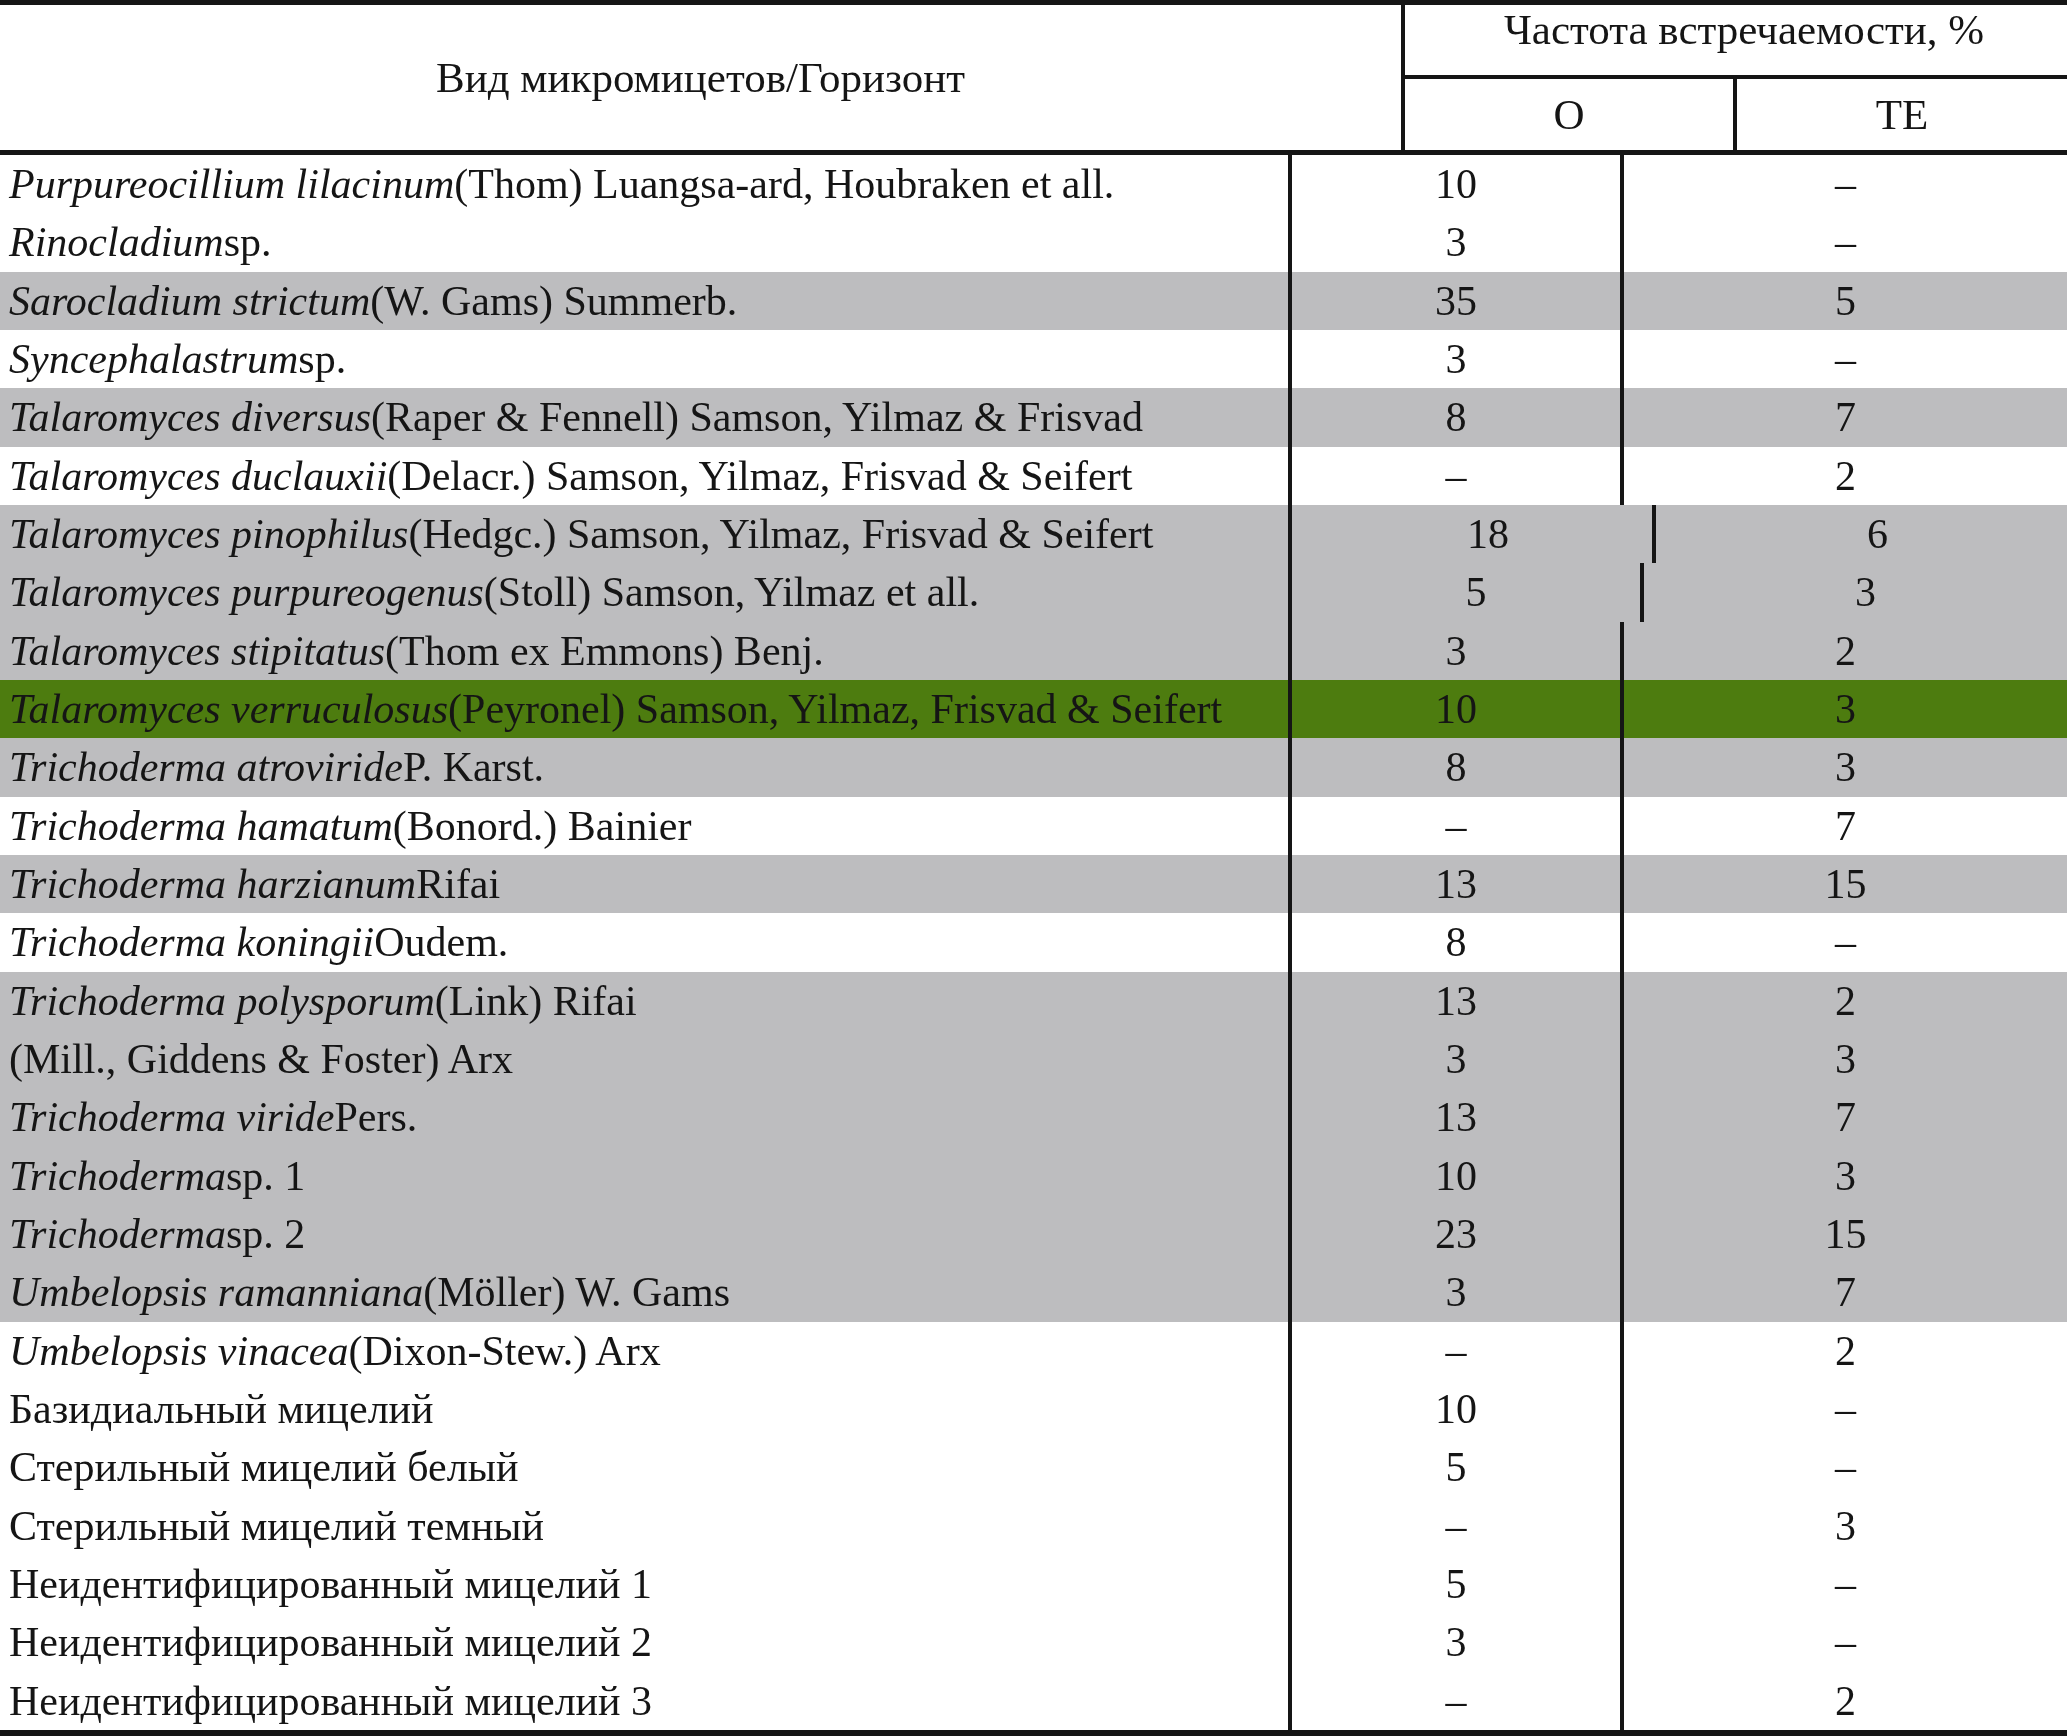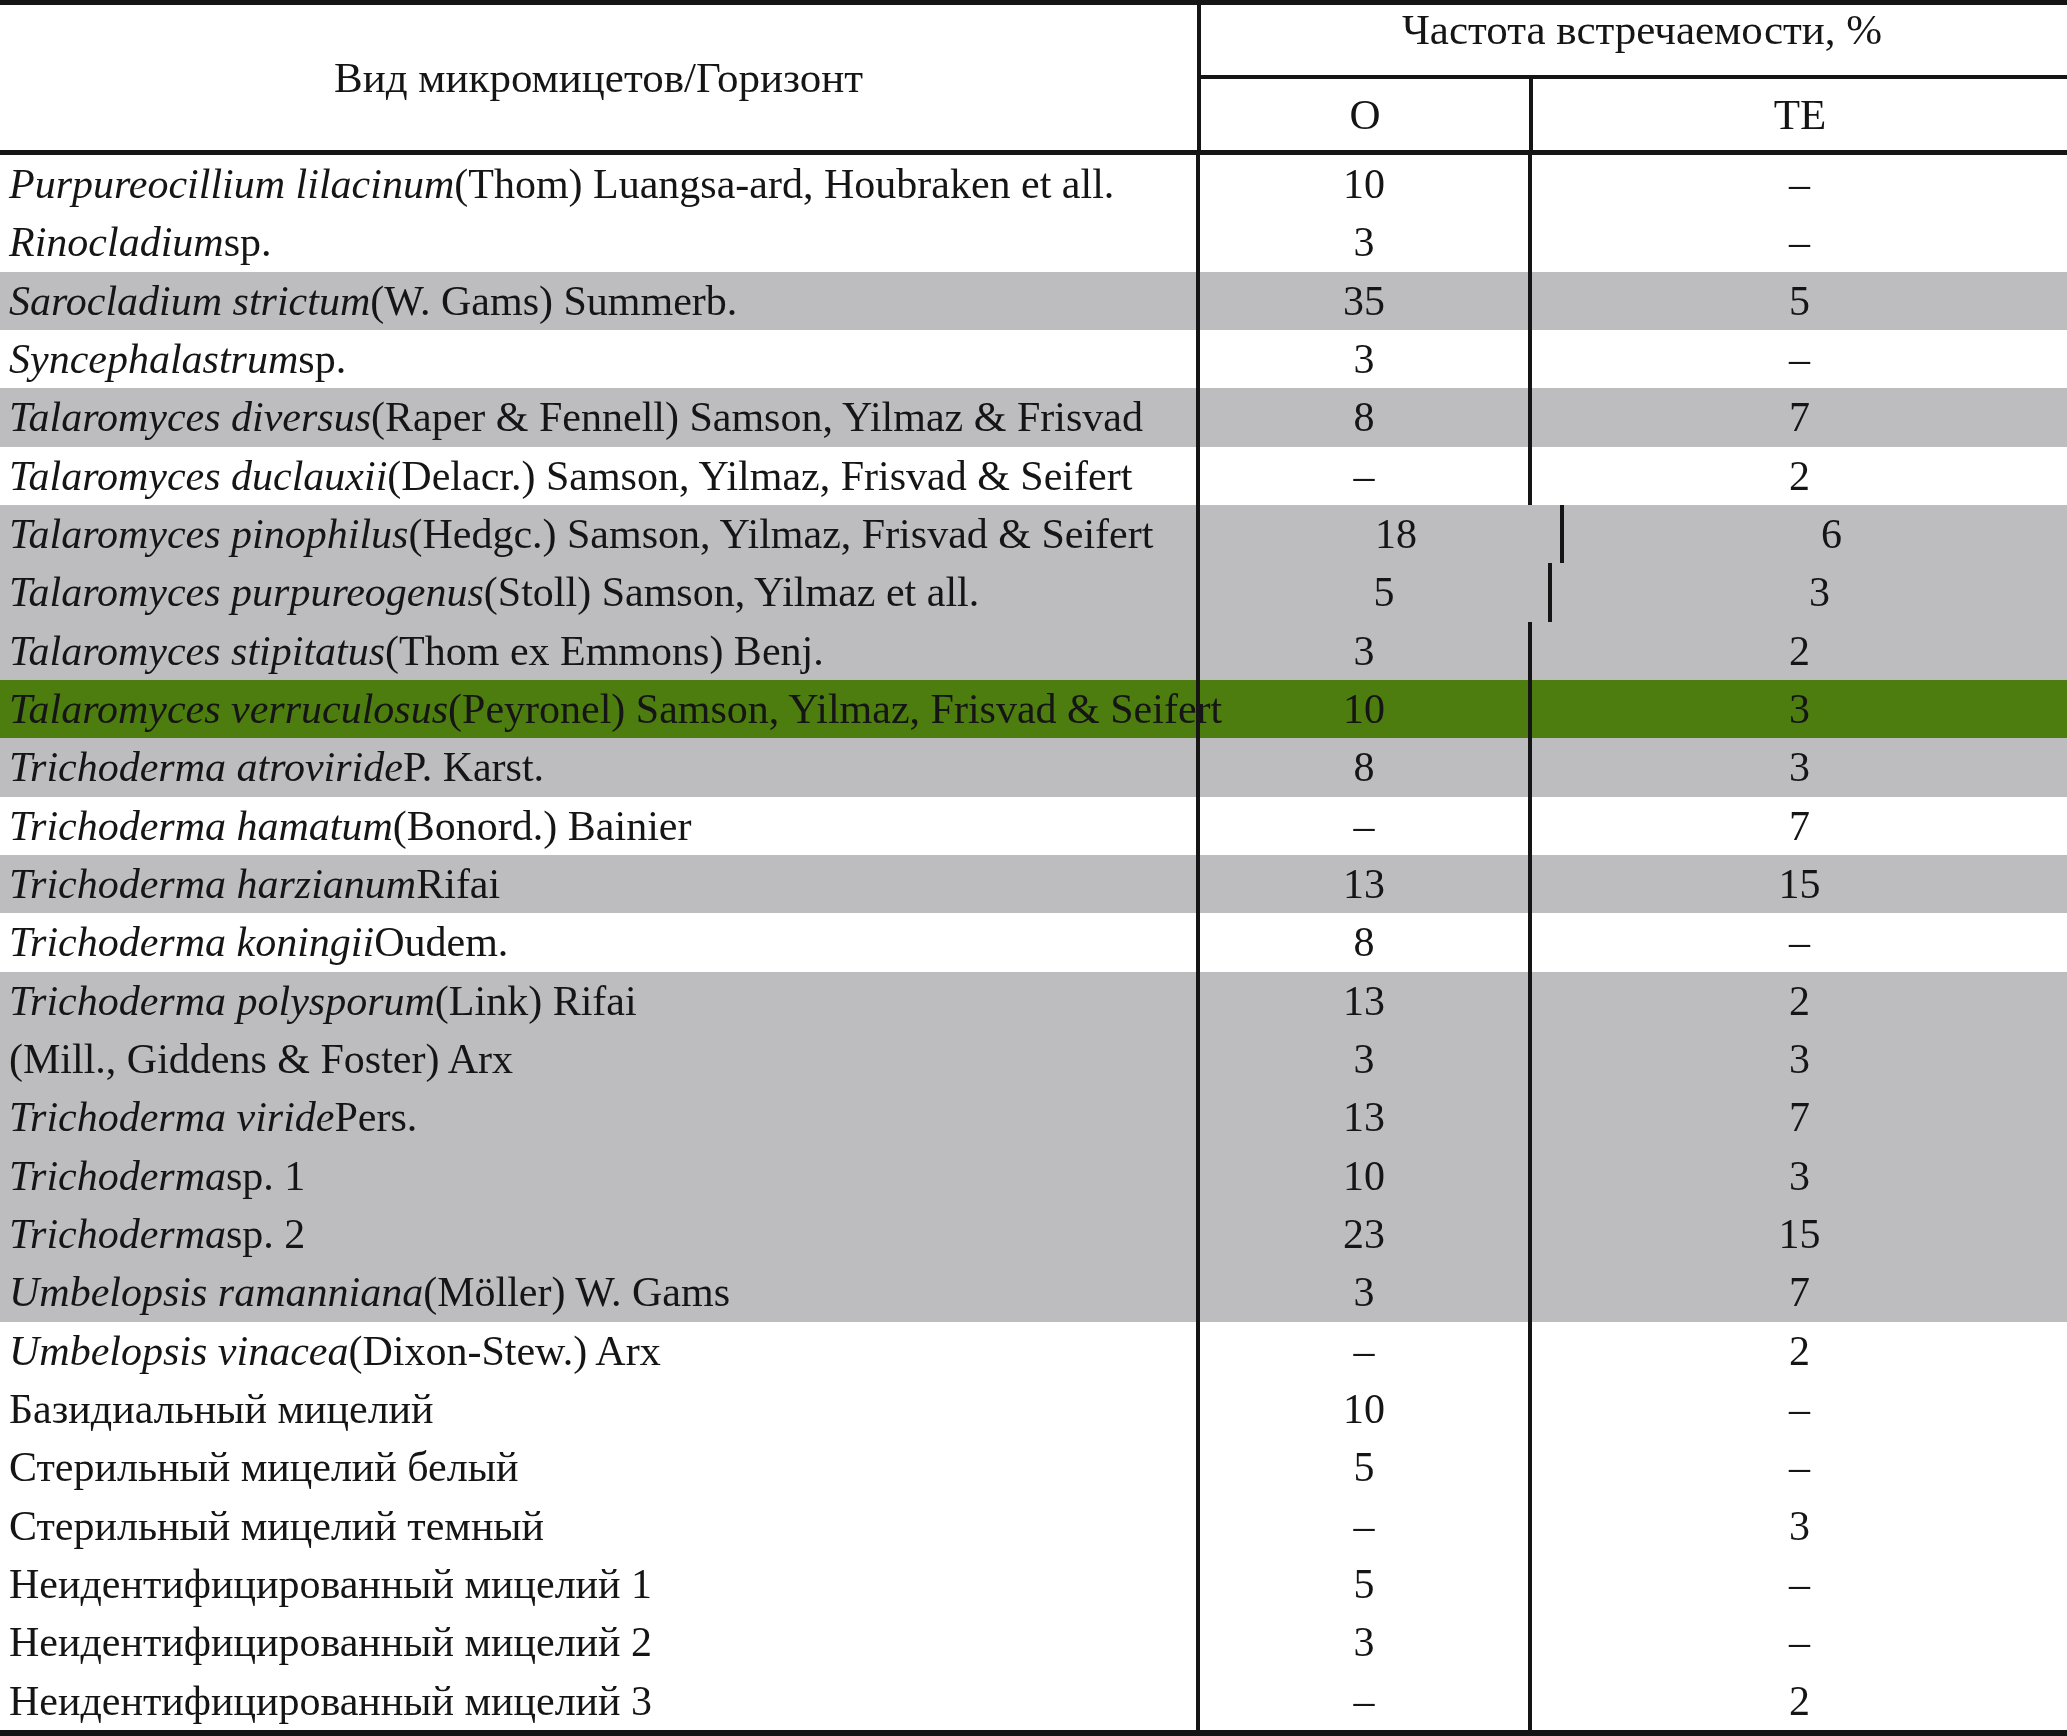--- a/index.html
+++ b/index.html
@@ -22,21 +22,21 @@
     box-sizing:border-box;
   }
   .thead {
     height:145px;
     flex:0 0 auto;
     display:flex;
     border-bottom:5px solid #151515;
     box-sizing:content-box;
   }
   .species-hcell {
-    width:1201px;
+    width:1405px;
     flex:0 0 auto;
     border-right:4px solid #151515;
     display:flex;
     align-items:center;
     justify-content:center;
     font-size:43px;
     box-sizing:border-box;
   }
   .freq {
     flex:1;
@@ -75,21 +75,21 @@
     flex:1;
     display:flex;
     flex-direction:column;
   }
   .row {
     flex:1;
     display:flex;
     align-items:stretch;
   }
   .c-name {
-    width:1200px;
+    width:1292px;
     flex:0 0 auto;
     border-right:4px solid #151515;
     display:flex;
     align-items:center;
     padding-left:9px;
     box-sizing:border-box;
     font-size:42px;
     white-space:nowrap;
   }
   .c-o {

